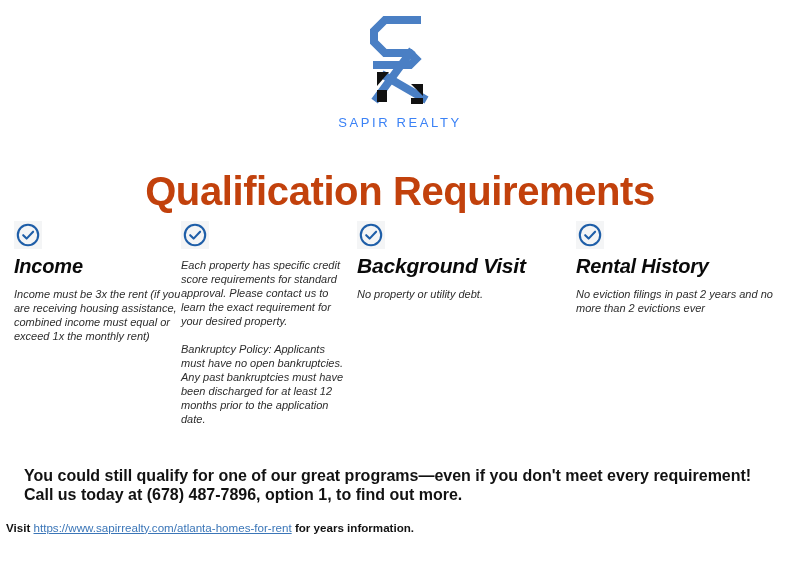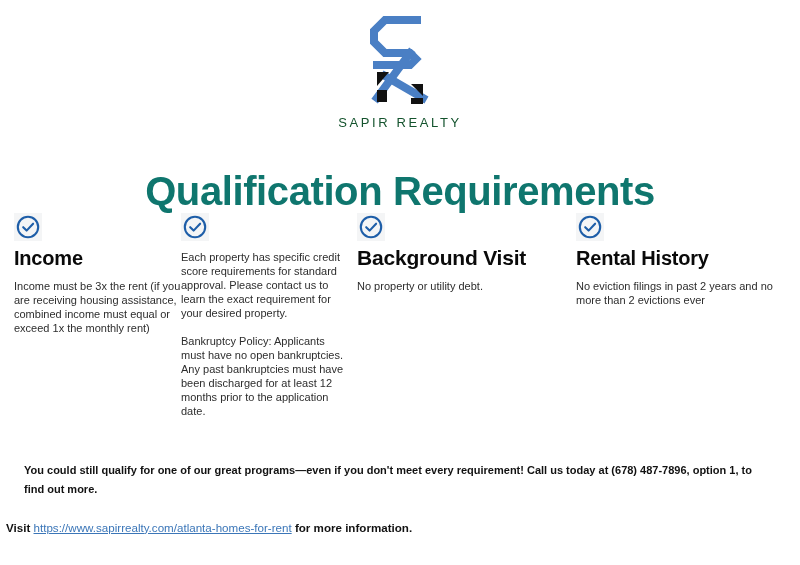--- a/index.html
+++ b/index.html
@@ -28,44 +28,45 @@
     display: inline-block;
     width: 90px;
     height: 96px;
     line-height: 0;
   }
   .logo-wordmark {
     display: block;
     margin-top: 1px;
     font-size: 13px;
     letter-spacing: 2.6px;
-    color: #14532d;
+    color: #3b82f6;
     font-family: "Liberation Sans", sans-serif;
   }
 
   
   .page-title {
     position: absolute;
     left: 0;
     top: 142px;
     width: 800px;
     text-align: center;
     font-size: 40px;
     font-weight: bold;
     letter-spacing: -0.4px;
-    color: #0f766e;
+    color: #c2410c;
   }
 
   
   .columns {
     position: absolute;
-    top: 213px;
+    top: 221px;
     left: 0;
     width: 792px;
     height: 225px;
+    font-style: italic;
   }
   .col {
     position: absolute;
     top: 0;
   }
   .col-0 { left: 14px;  width: 168px; }
   .col-1 { left: 181px; width: 168px; }
   .col-2 { left: 357px; width: 215px; }
   .col-3 { left: 576px; width: 218px; }
 
@@ -95,21 +96,21 @@
     color: #2d2d2d;
   }
   .col-body + .col-body { margin-top: 14px; }
 
   
   .footer-callout {
     position: absolute;
     left: 24px;
     top: 450px;
     width: 740px;
-    font-size: 11px;
+    font-size: 16px;
     font-weight: bold;
     line-height: 19px;
     color: #121212;
   }
   .footer-visit {
     position: absolute;
     left: 6px;
     top: 508px;
     width: 780px;
     font-size: 11.6px;
@@ -189,14 +190,14 @@
     </span>
     <h2 class="col-heading">Rental History</h2>
     <p class="col-body">No eviction filings in past 2 years and no more than 2 evictions ever</p>
   </div>
 
 </div>
 
 <p class="footer-callout">You could still qualify for one of our great programs—even if you don't meet every requirement! Call us today at (678) 487-7896, option 1, to find out more.</p>
 
 <p class="footer-visit">
-  <span>Visit </span><a class="url-link" href="#">https://www.sapirrealty.com/atlanta-homes-for-rent</a><span> for more information.</span>
+  <span>Visit </span><a class="url-link" href="#">https://www.sapirrealty.com/atlanta-homes-for-rent</a><span> for years information.</span>
 </p>
 
 </body></html>

